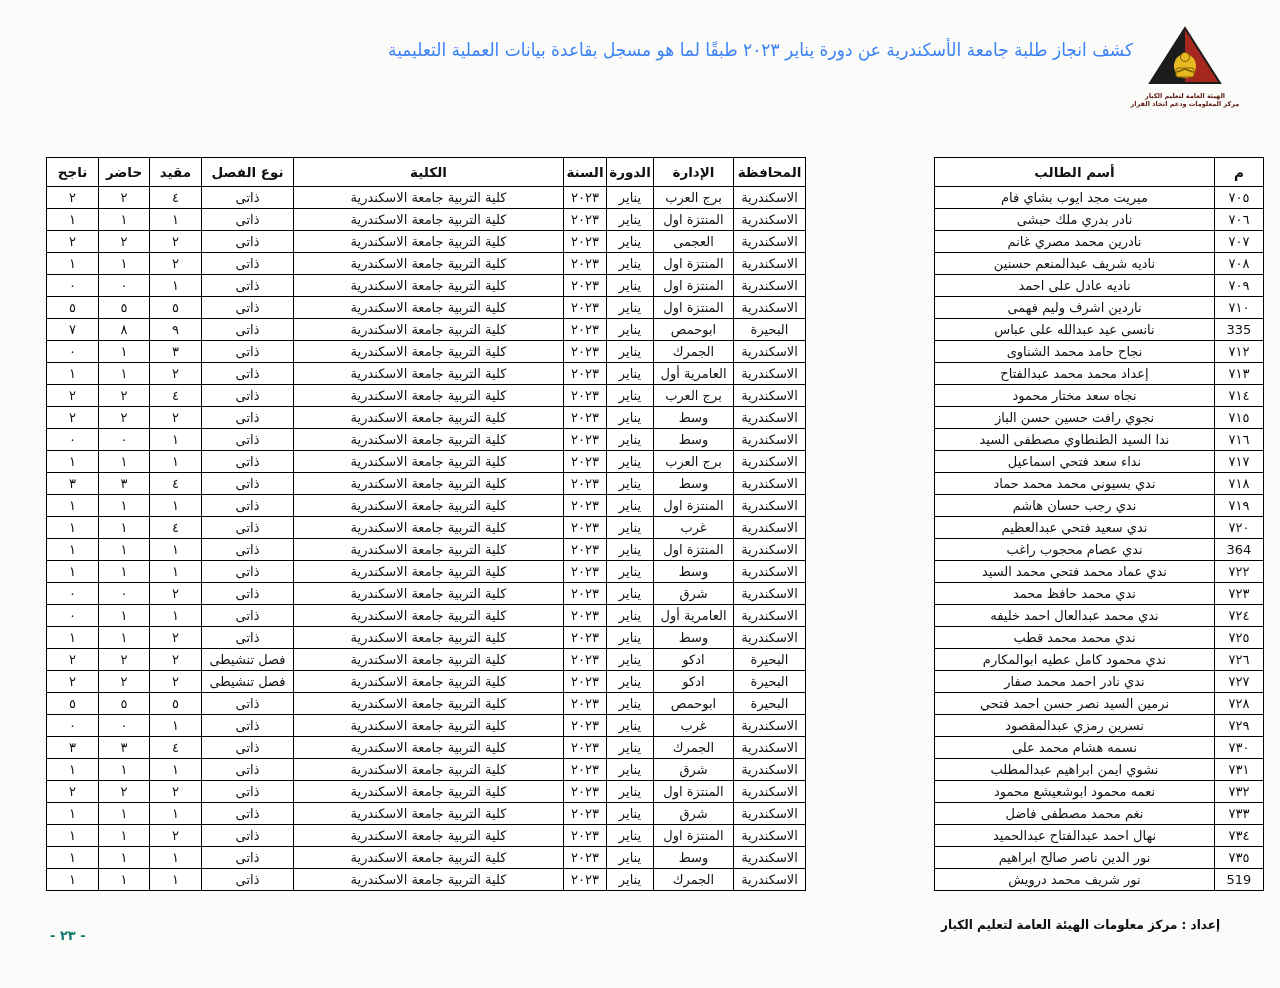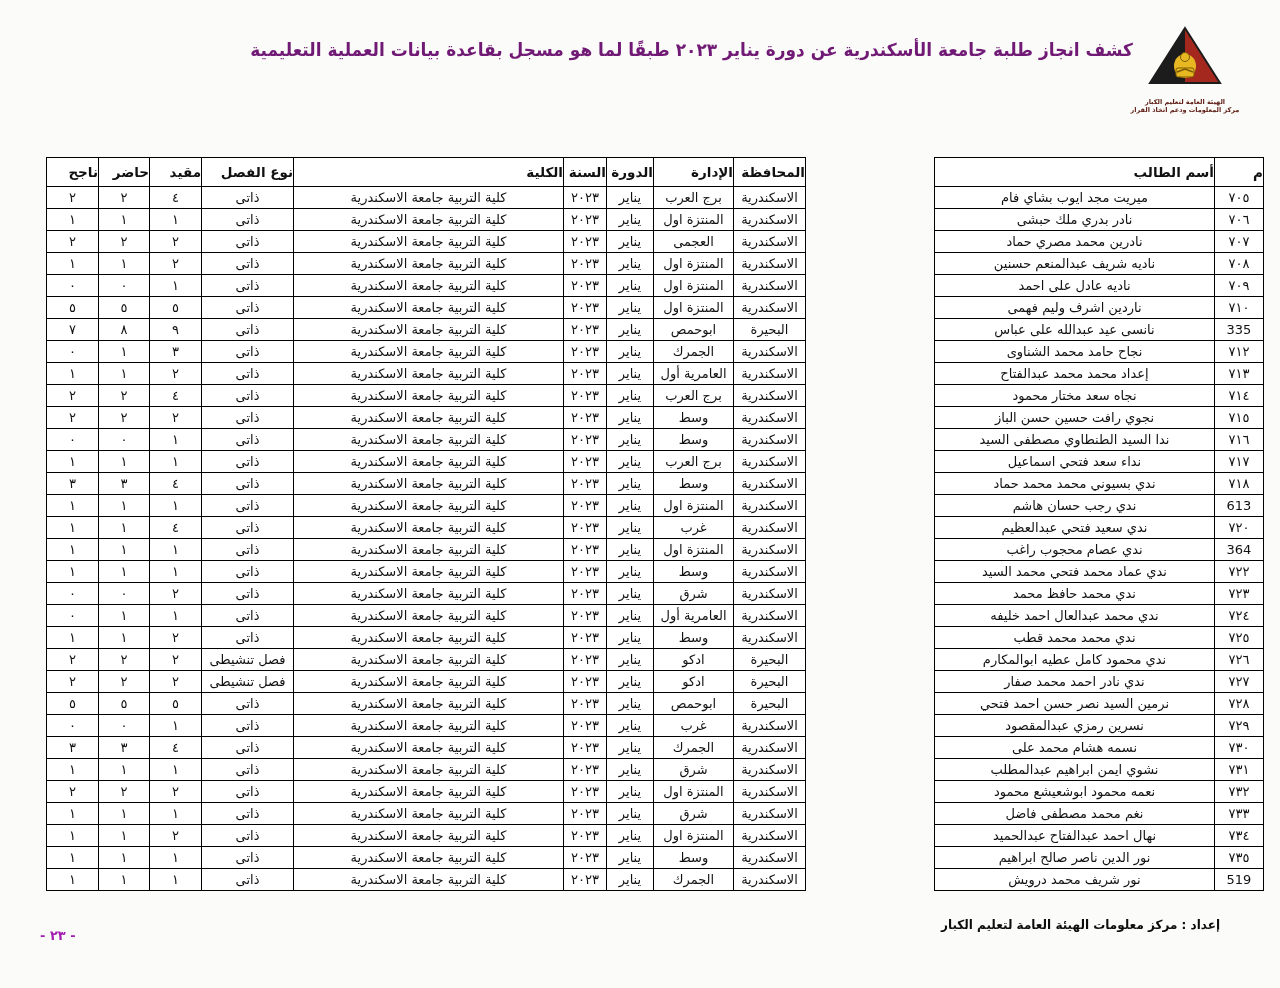--- a/index.html
+++ b/index.html
@@ -5,56 +5,56 @@
   html,body{margin:0;padding:0;}
   body{
     width:1280px;height:988px;position:relative;overflow:hidden;
     background:#fbfbf9;
     font-family:"DejaVu Sans",sans-serif;
     color:#111;
   }
   
   .doc-title{
     position:absolute;top:40px;right:147px;
-    font-size:17px;font-weight:bold;color:#701a75;
+    font-size:17px;font-weight:normal;color:#3b82f6;
     direction:rtl;text-align:right;letter-spacing:-0.2px;
     transform:scaleY(1.05);
   }
   .logo-wrap{
     position:absolute;top:26px;right:50px;width:90px;
     display:flex;flex-direction:column;align-items:center;
   }
-  .logo-captions{margin-top:8px;text-align:center;direction:rtl;}
+  .logo-captions{margin-top:2px;text-align:center;direction:rtl;}
   .logo-cap{font-size:6.5px;font-weight:bold;color:#5c1a12;line-height:8px;white-space:nowrap;}
   
   .table-zone{
     position:absolute;top:157px;right:16px;left:48px;
     direction:rtl;display:flex;align-items:flex-start;
   }
   table{border-collapse:collapse;table-layout:fixed;background:#fff;}
   td,th{
     border:1.4px solid #000;
     padding:0;overflow:hidden;white-space:nowrap;
     text-align:center;vertical-align:middle;
     font-size:13px;line-height:21px;height:21px;
     direction:rtl;
   }
-  th{font-weight:bold;height:28px;line-height:28px;font-size:13.5px;text-align:right;}
+  th{font-weight:bold;height:28px;line-height:28px;font-size:13.5px;}
   .tbl-right{width:329px;}
   .tbl-left{width:759px;}
   .spacer-col{width:128px;flex:0 0 128px;}
   
   .footer-prepared{
     position:absolute;top:918px;right:60px;
     font-size:12px;font-weight:bold;direction:rtl;color:#0d0d0d;
     transform:scaleY(1.05);
   }
   .footer-pagenum{
-    position:absolute;top:928px;left:40px;
-    font-size:13px;font-weight:bold;direction:ltr;color:#a21caf;
+    position:absolute;top:928px;left:50px;
+    font-size:13px;font-weight:bold;direction:ltr;color:#0f766e;
   }
 </style>
 </head>
 <body>
 
 <div class="doc-title">كشف انجاز طلبة جامعة الأسكندرية عن دورة يناير ٢٠٢٣ طبقًا لما هو مسجل بقاعدة بيانات العملية التعليمية</div>
 
 <div class="logo-wrap">
   <span>
     <svg width="74" height="60" viewBox="0 0 74 60">
@@ -89,21 +89,21 @@
         <tr>
           <td>٧٠٥</td>
           <td>ميريت مجد ايوب بشاي فام</td>
         </tr>
         <tr>
           <td>٧٠٦</td>
           <td>نادر بدري ملك حبشى</td>
         </tr>
         <tr>
           <td>٧٠٧</td>
-          <td>نادرين محمد مصري حماد</td>
+          <td>نادرين محمد مصري غانم</td>
         </tr>
         <tr>
           <td>٧٠٨</td>
           <td>ناديه شريف عبدالمنعم حسنين</td>
         </tr>
         <tr>
           <td>٧٠٩</td>
           <td>ناديه عادل على احمد</td>
         </tr>
         <tr>
@@ -136,21 +136,21 @@
         </tr>
         <tr>
           <td>٧١٧</td>
           <td>نداء سعد فتحي اسماعيل</td>
         </tr>
         <tr>
           <td>٧١٨</td>
           <td>ندي بسيوني محمد محمد حماد</td>
         </tr>
         <tr>
-          <td>613</td>
+          <td>٧١٩</td>
           <td>ندي رجب حسان هاشم</td>
         </tr>
         <tr>
           <td>٧٢٠</td>
           <td>ندي سعيد فتحي عبدالعظيم</td>
         </tr>
         <tr>
           <td>364</td>
           <td>ندي عصام محجوب راغب</td>
         </tr>

